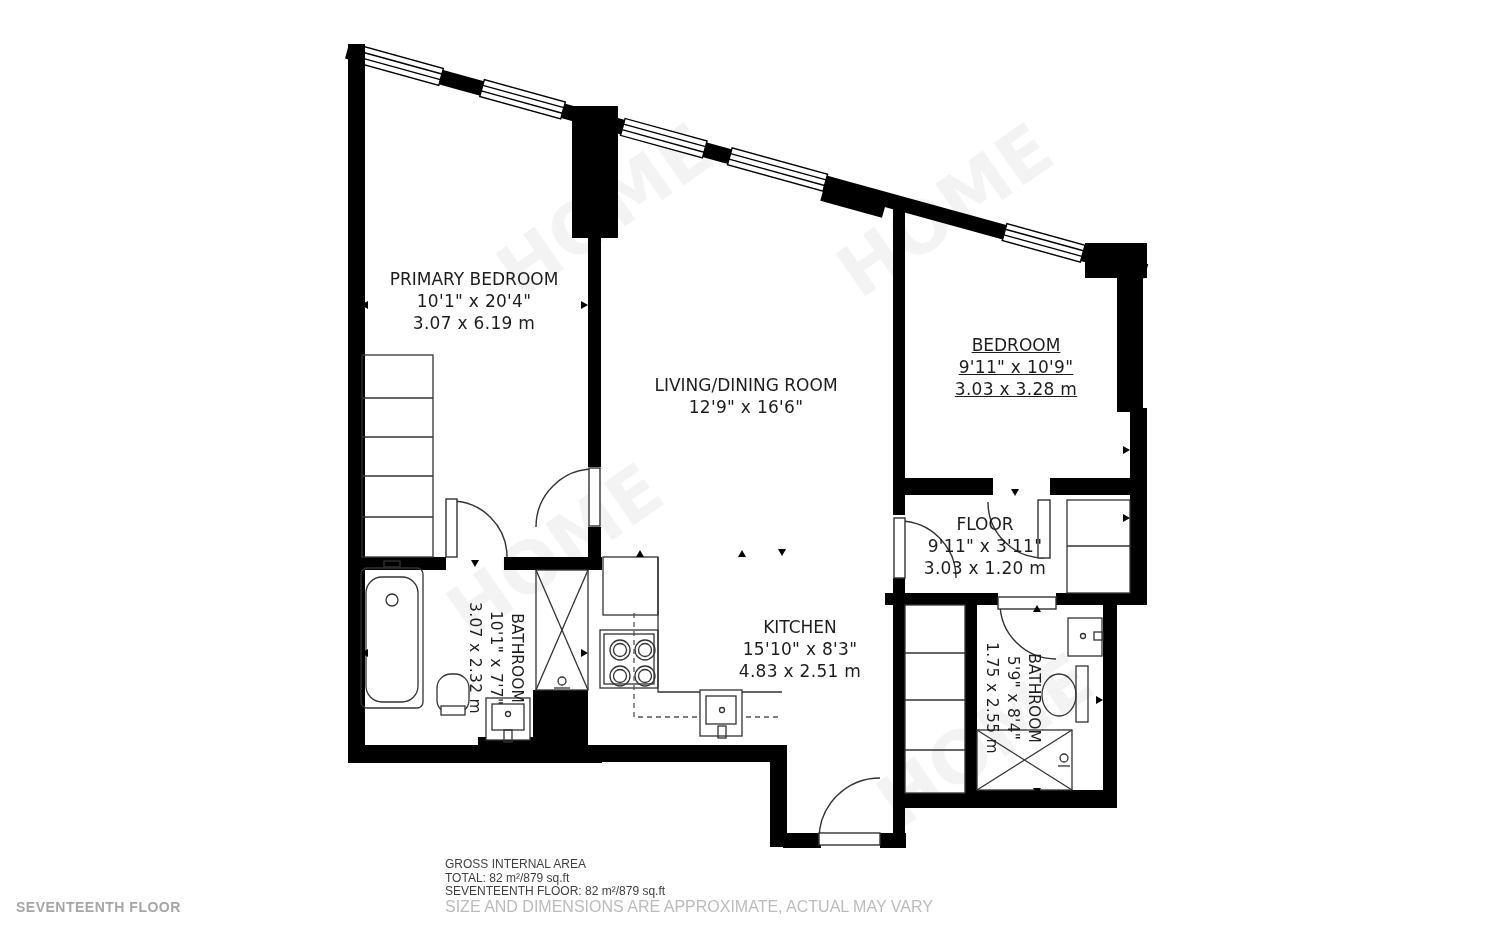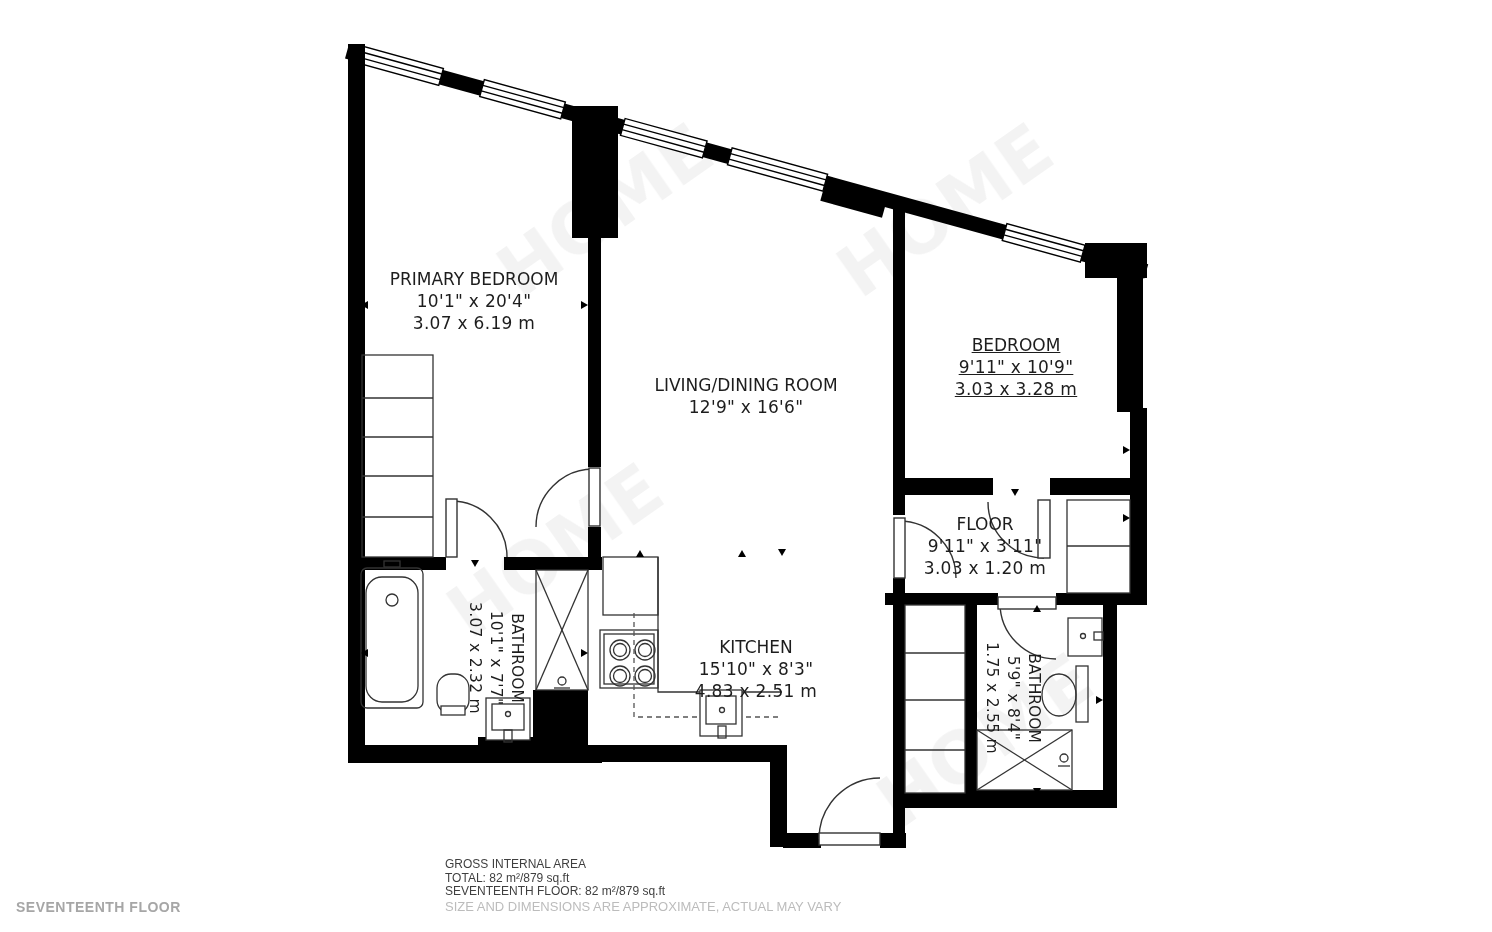--- a/index.html
+++ b/index.html
@@ -6,21 +6,21 @@
   .canvas{position:relative;width:1492px;height:932px;background:#ffffff;overflow:hidden;
           font-family:"DejaVu Sans",sans-serif;color:#1d1d1d;}
   .plan-svg{position:absolute;left:0;top:0;}
   .room-label{position:absolute;text-align:center;line-height:22px;font-size:17px;color:#1d1d1d;}
   .room-label .dim{letter-spacing:0.3px;}
   .room-label.small{font-size:15.5px;line-height:21px;}
   .rot90{transform:rotate(90deg);}
   .footer-center{position:absolute;left:445px;top:858px;width:600px;text-align:left;
                  font-family:"Liberation Sans",sans-serif;font-size:12px;line-height:13.5px;color:#3f3f3f;}
   .footer-center .dim-line{color:#3f3f3f;}
-  .footer-center .disclaimer{color:#bcbcbc;font-size:13px;margin-top:1px;}
+  .footer-center .disclaimer{color:#bcbcbc;font-size:16px;margin-top:1px;}
   .floor-label{position:absolute;left:16px;top:899px;font-family:"Liberation Sans",sans-serif;
                font-size:14px;color:#a6a6a6;letter-spacing:0.5px;font-weight:bold;}
 </style>
 </head>
 <body>
 
 <div class="canvas">
 
 <svg class="plan-svg" width="1492" height="932" viewBox="0 0 1492 932">
 
@@ -259,21 +259,21 @@
   <div class="dim">9'11" x 10'9"</div>
   <div class="dim">3.03 x 3.28 m</div>
 </div>
 
 <div class="room-label" style="left:865px;top:513px;width:240px;">
   <div>FLOOR</div>
   <div class="dim">9'11" x 3'11"</div>
   <div class="dim">3.03 x 1.20 m</div>
 </div>
 
-<div class="room-label" style="left:616px;top:616px;width:280px;margin-top:20px;">
+<div class="room-label" style="left:660px;top:616px;width:280px;">
   <div>KITCHEN</div>
   <div class="dim">15'10" x 8'3"</div>
   <div class="dim">4.83 x 2.51 m</div>
 </div>
 
 <div class="room-label small rot90" style="left:385px;top:626px;width:220px;height:64px;">
   <div>BATHROOM</div>
   <div class="dim">10'1" x 7'7"</div>
   <div class="dim">3.07 x 2.32 m</div>
 </div>

